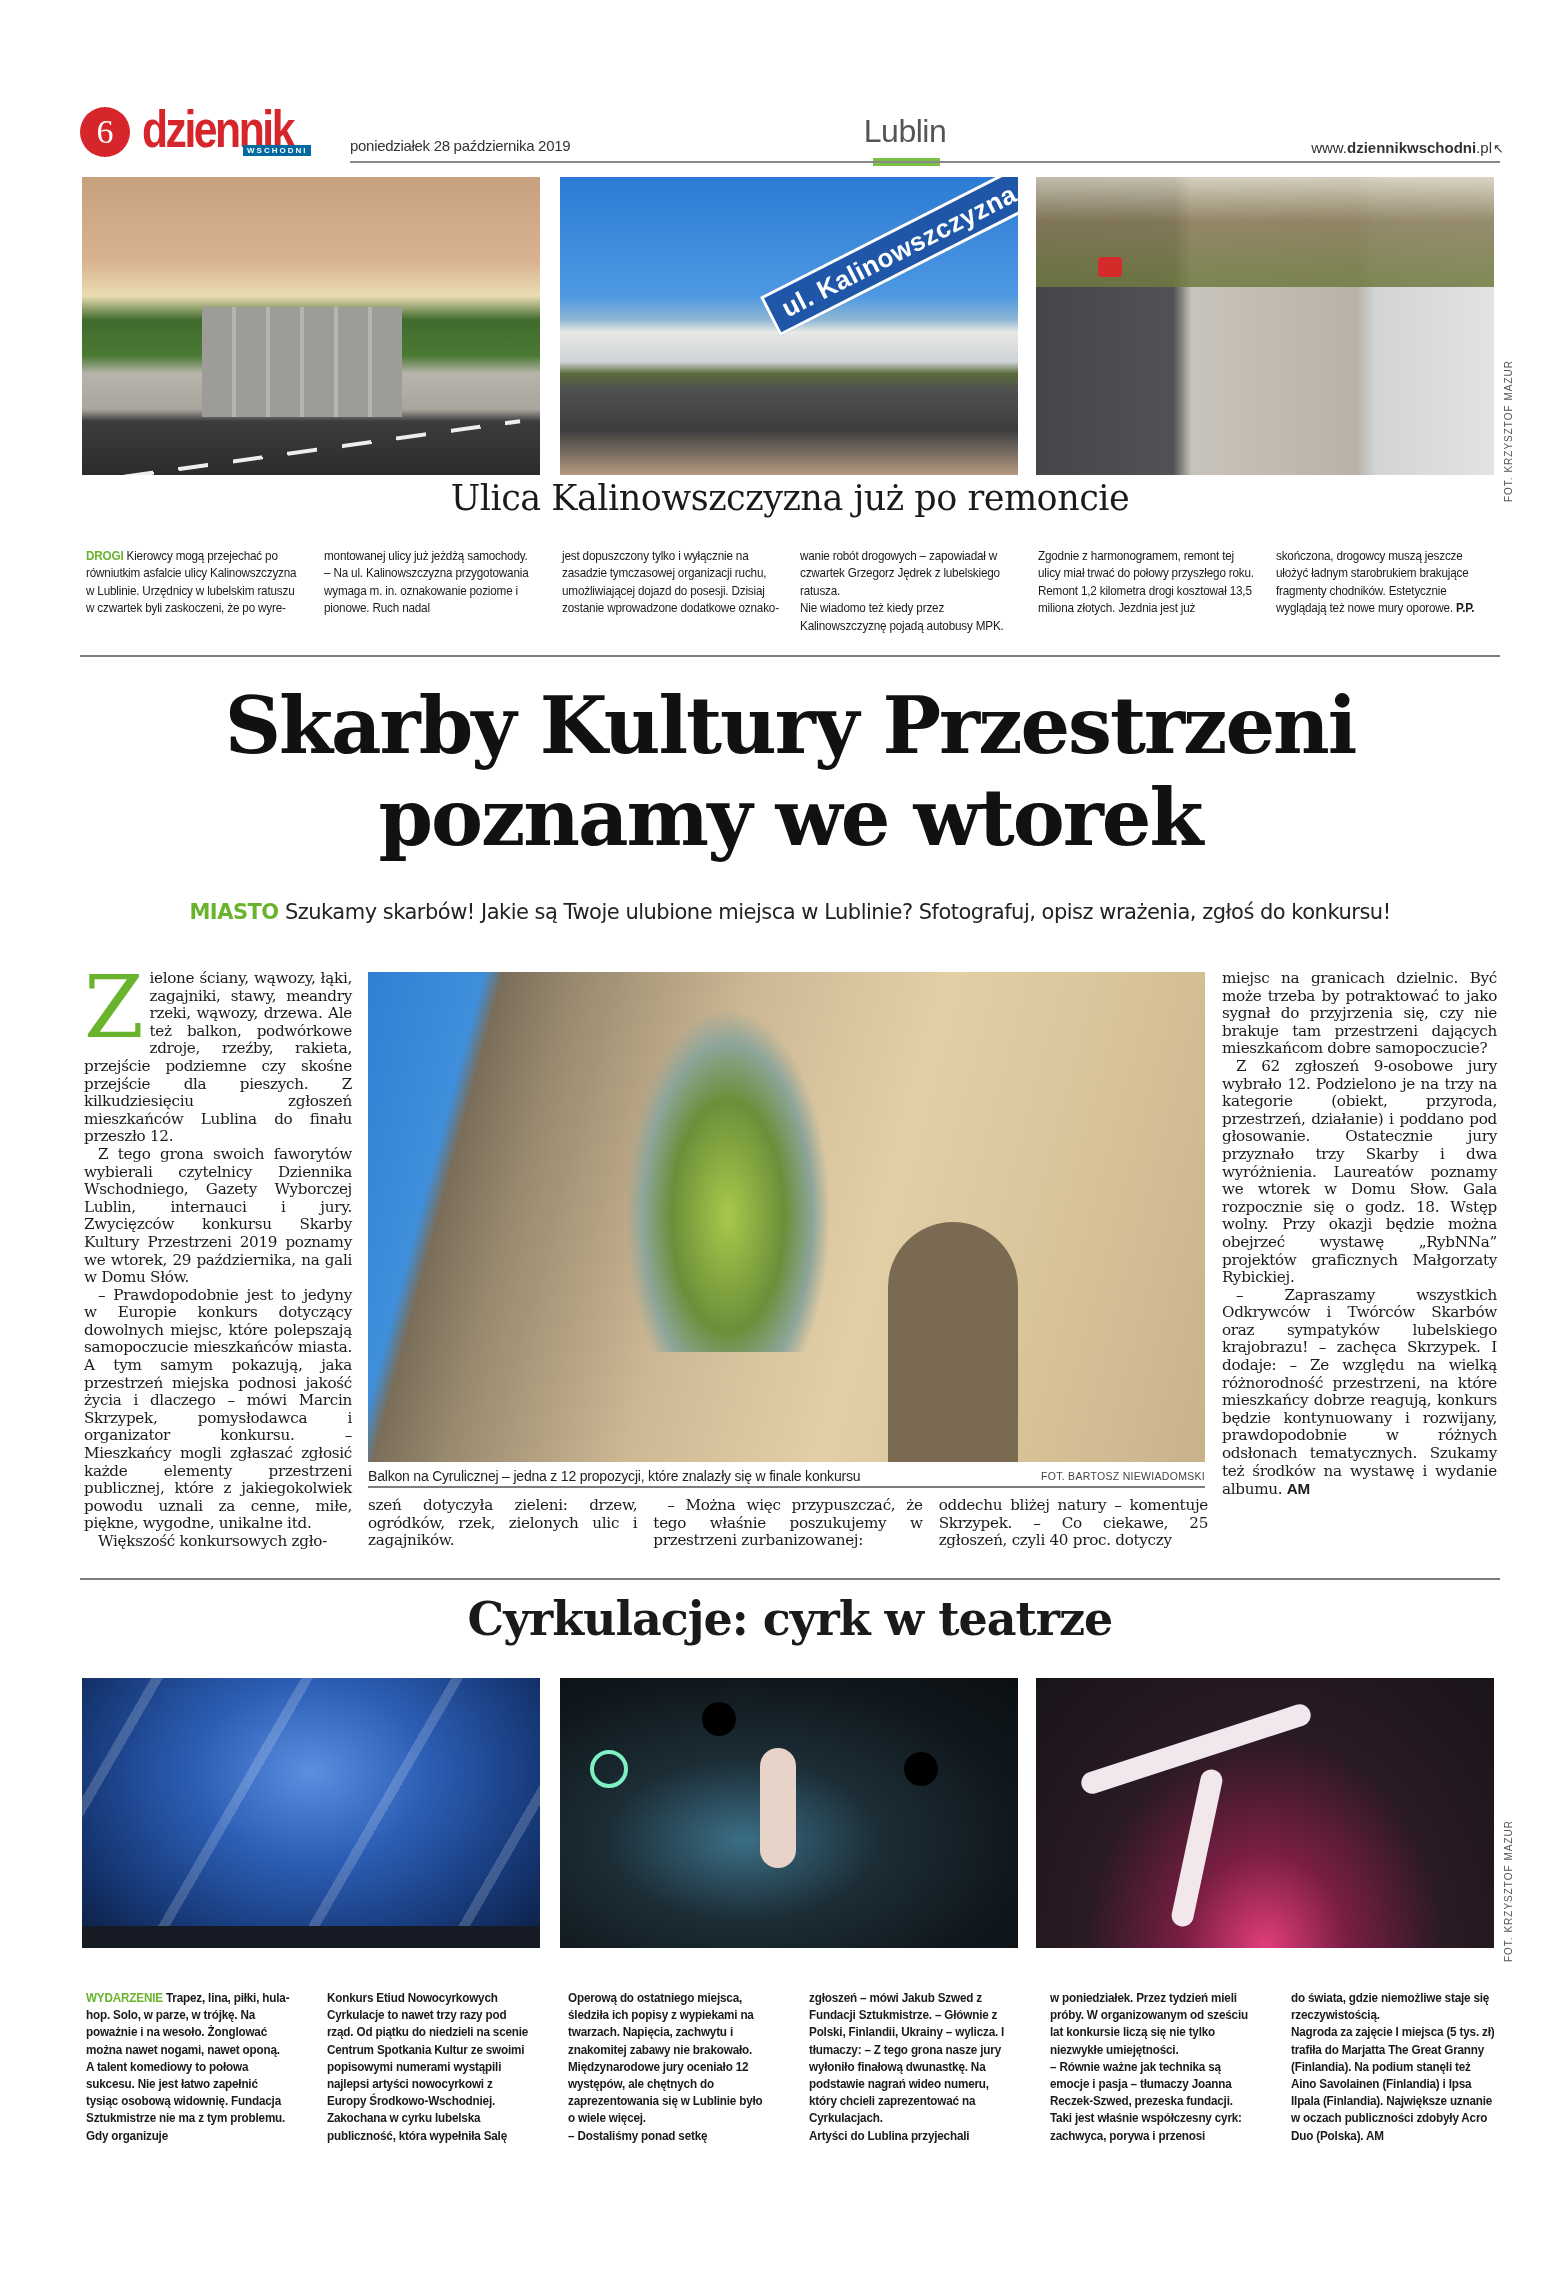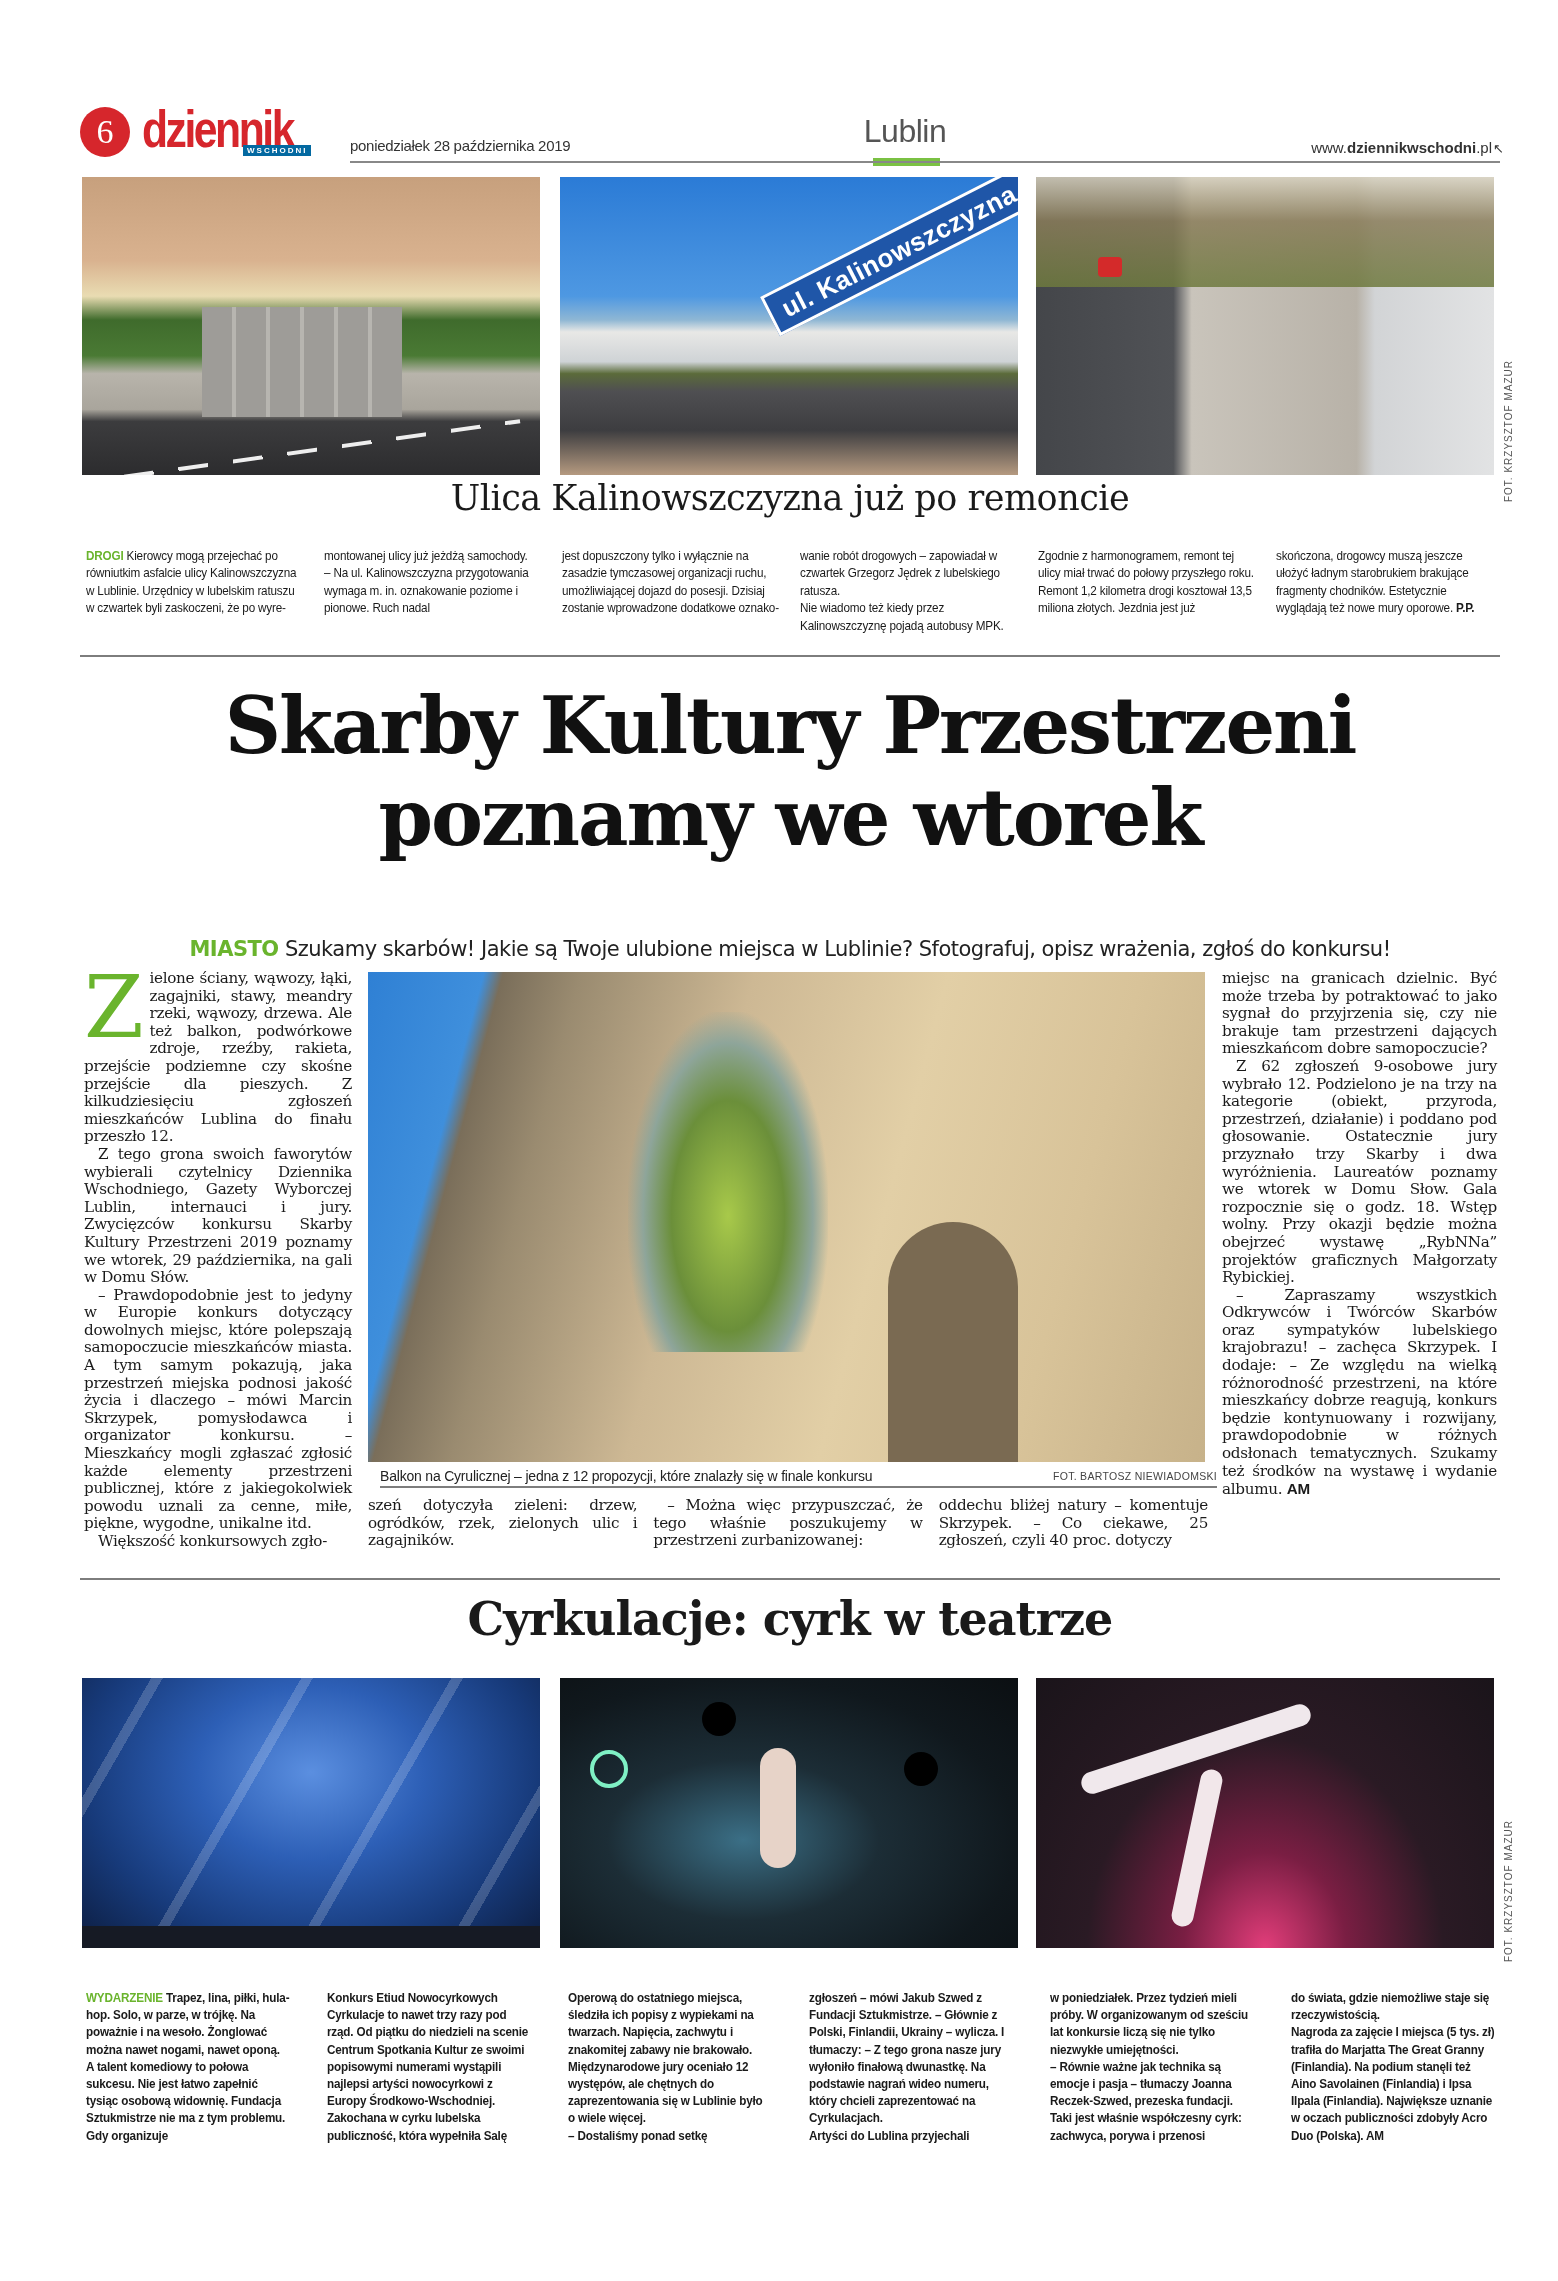--- a/index.html
+++ b/index.html
@@ -65,40 +65,40 @@
 
   .rule-full { position: absolute; left: 80px; width: 1420px; height: 2px; background: #7d7d7d; }
 
   
   .h-main { position: absolute; left: 80px; top: 680px; width: 1420px; text-align: center;
     font-family: "DejaVu Serif", serif; font-weight: bold; font-size: 78px; line-height: 92px;
     color: #111; letter-spacing: -2px; }
 
   .lead { position: absolute; left: 80px; top: 898px; width: 1420px; text-align: center;
     font-family: "DejaVu Sans", sans-serif; font-size: 21px; line-height: 28px; color: #222;
-    letter-spacing: -0.5px; margin-top: 37px; }
+    letter-spacing: -0.5px; }
   .lead .kicker { font-weight: bold; }
 
   
   .body-text { font-family: "DejaVu Serif", serif; font-size: 15.2px; line-height: 17.6px; color: #1a1a1a;
     text-align: justify; letter-spacing: -0.3px; }
   .body-text p { text-indent: 14px; }
   .body-text p.no-indent { text-indent: 0; }
   .col-left { position: absolute; left: 84px; top: 970px; width: 268px; }
   .dropcap { float: left; font-family: "DejaVu Serif", serif; font-size: 86px; line-height: 70px;
     color: #6ab42d; margin: 2px 6px 0 0; font-weight: normal; }
   .col-right { position: absolute; left: 1222px; top: 970px; width: 275px; }
 
   .p-balcony { left: 368px; top: 972px; width: 837px; height: 490px;
     background: linear-gradient(105deg, #2f80d4 0%, #3f8fdc 12%, #7a6e5a 14%, #9a8b70 22%, #cdb894 40%, #e2cfa6 60%, #d8c399 80%, #c7b28a 100%); }
   .p-balcony::before { content: ""; position: absolute; left: 260px; top: 40px; width: 200px; height: 340px;
     background: radial-gradient(ellipse at 50% 60%, #a8c94a 0%, #6b8f3a 40%, #8ea59a 60%, transparent 72%); }
   .p-balcony::after { content: ""; position: absolute; left: 520px; top: 250px; width: 130px; height: 240px;
     border-radius: 65px 65px 0 0; background: #7a6a52; }
-  .caption { position: absolute; left: 380px; top: 1466px; width: 837px; height: 22px;
+  .caption { position: absolute; left: 368px; top: 1466px; width: 837px; height: 22px;
     border-bottom: 2px solid #7d7d7d; }
   .caption-text { position: absolute; left: 0; top: 2px; font-size: 14px; color: #222; letter-spacing: -0.2px; }
   .caption-credit { position: absolute; right: 0; top: 4px; font-size: 10.5px; color: #444; letter-spacing: 0.3px; }
 
   .sub-cols { position: absolute; left: 368px; top: 1497px; width: 840px; display: grid;
     grid-template-columns: repeat(3, 1fr); column-gap: 16px; }
 
   
   .h-cyrk { position: absolute; left: 80px; top: 1592px; width: 1420px; text-align: center;
     font-family: "DejaVu Serif", serif; font-weight: bold; font-size: 46px; color: #1a1a1a; letter-spacing: -1px; }

